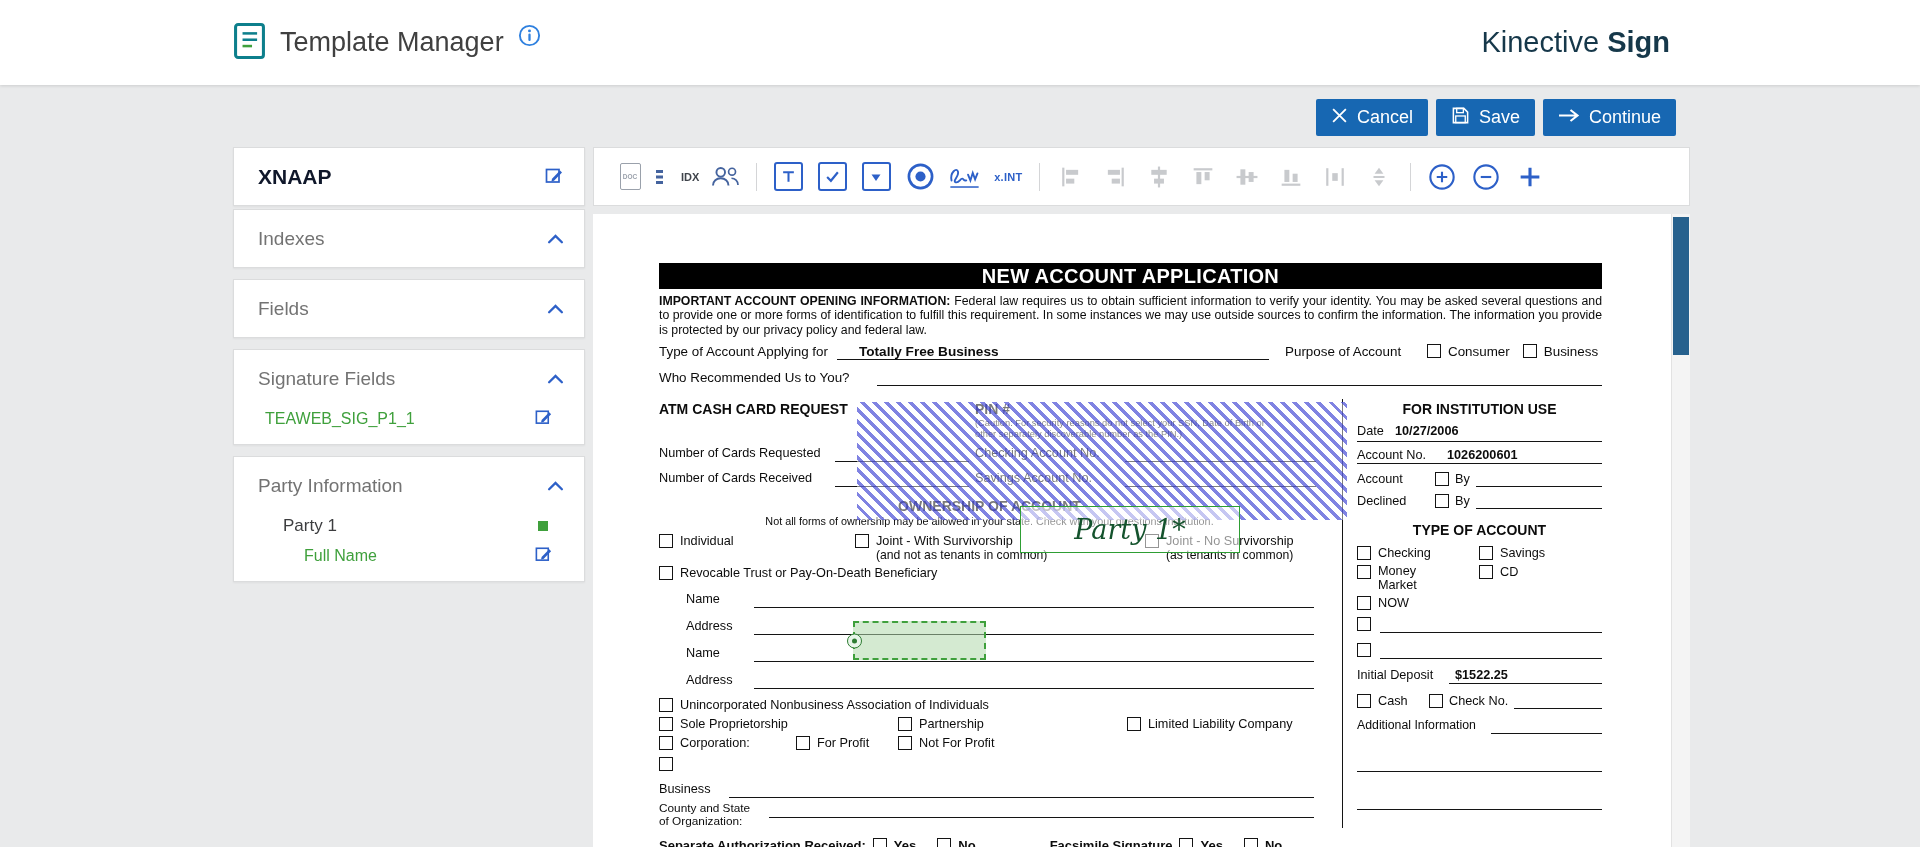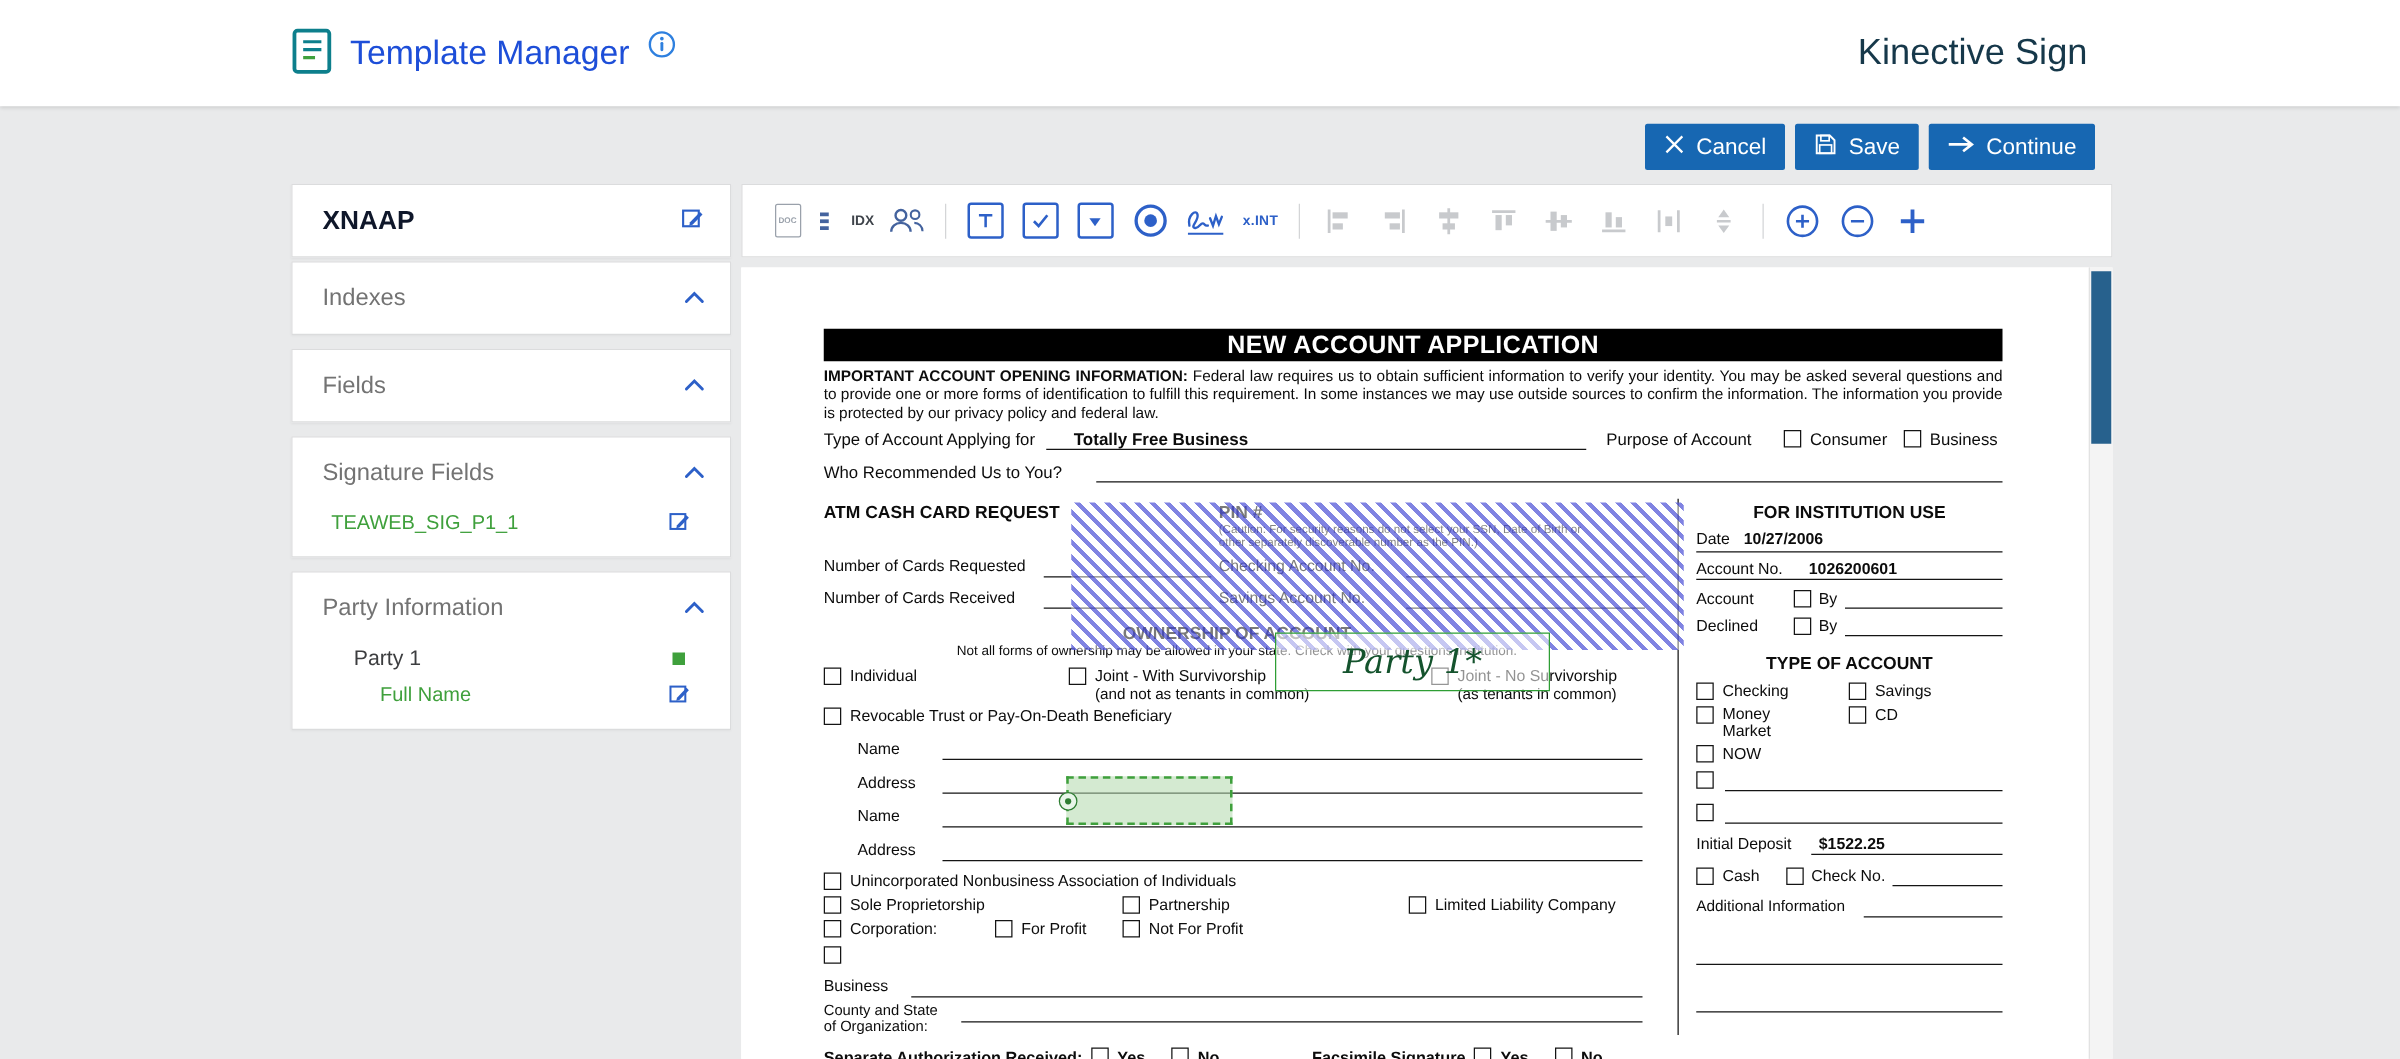--- a/index.html
+++ b/index.html
@@ -1,24 +1,24 @@
 <!DOCTYPE html>
 <html><head>
 <meta charset="utf-8">
 <style>
   * { margin:0; padding:0; box-sizing:border-box; }
   html,body { width:1920px; height:847px; overflow:hidden; background:#e9eaeb; font-family:"Liberation Sans", sans-serif; }
 
   
   .header { position:absolute; top:0; left:0; width:1920px; height:85px; background:#fff; box-shadow:0 1px 3px rgba(0,0,0,.12); z-index:10; }
   .header-left { position:absolute; left:233px; top:22px; display:flex; align-items:flex-start; gap:14px; }
-  .app-title { font-size:27px; color:#1d4ed8; line-height:40px; }
+  .app-title { font-size:27px; color:#404040; line-height:40px; }
   .info-btn { margin-top:2px; cursor:pointer; }
   .brand { position:absolute; right:250px; top:26px; font-size:29px; color:#16384a; }
-  .brand .bold { font-weight:normal; }
+  .brand .bold { font-weight:bold; }
 
   
   .actions { position:absolute; top:99px; left:1316px; display:flex; gap:8px; z-index:6; }
   .btn { display:flex; align-items:center; gap:9px; background:#1767b2; color:#fff; font-size:18px; height:37px; padding:0 15px; border-radius:2px; cursor:pointer; }
 
   
   .sidebar { position:absolute; left:233px; top:147px; width:352px; }
   .card { background:#fff; border:1px solid #dbdcdd; box-shadow:0 1px 2px rgba(0,0,0,.05); margin-bottom:11px; }
   .card.tight { margin-bottom:3px; }
   .card-head { display:flex; align-items:center; justify-content:space-between; padding:0 20px 0 24px; height:57px; cursor:pointer; }

